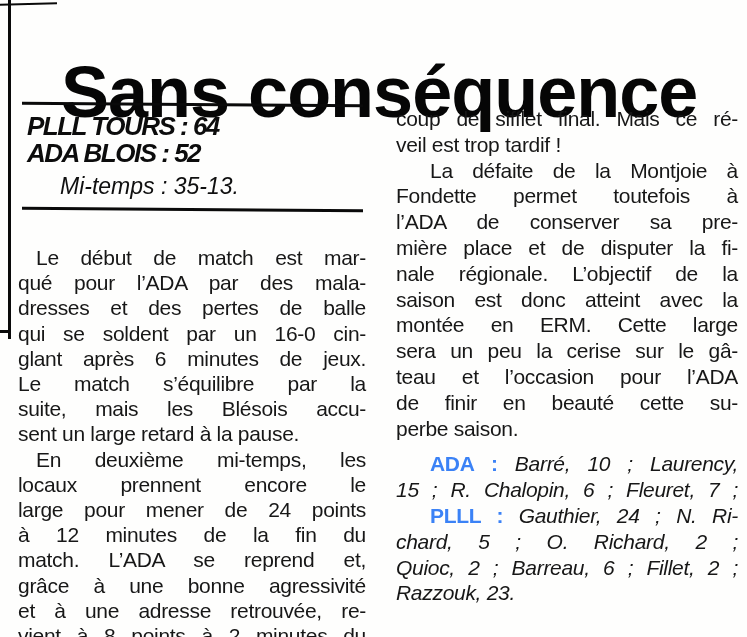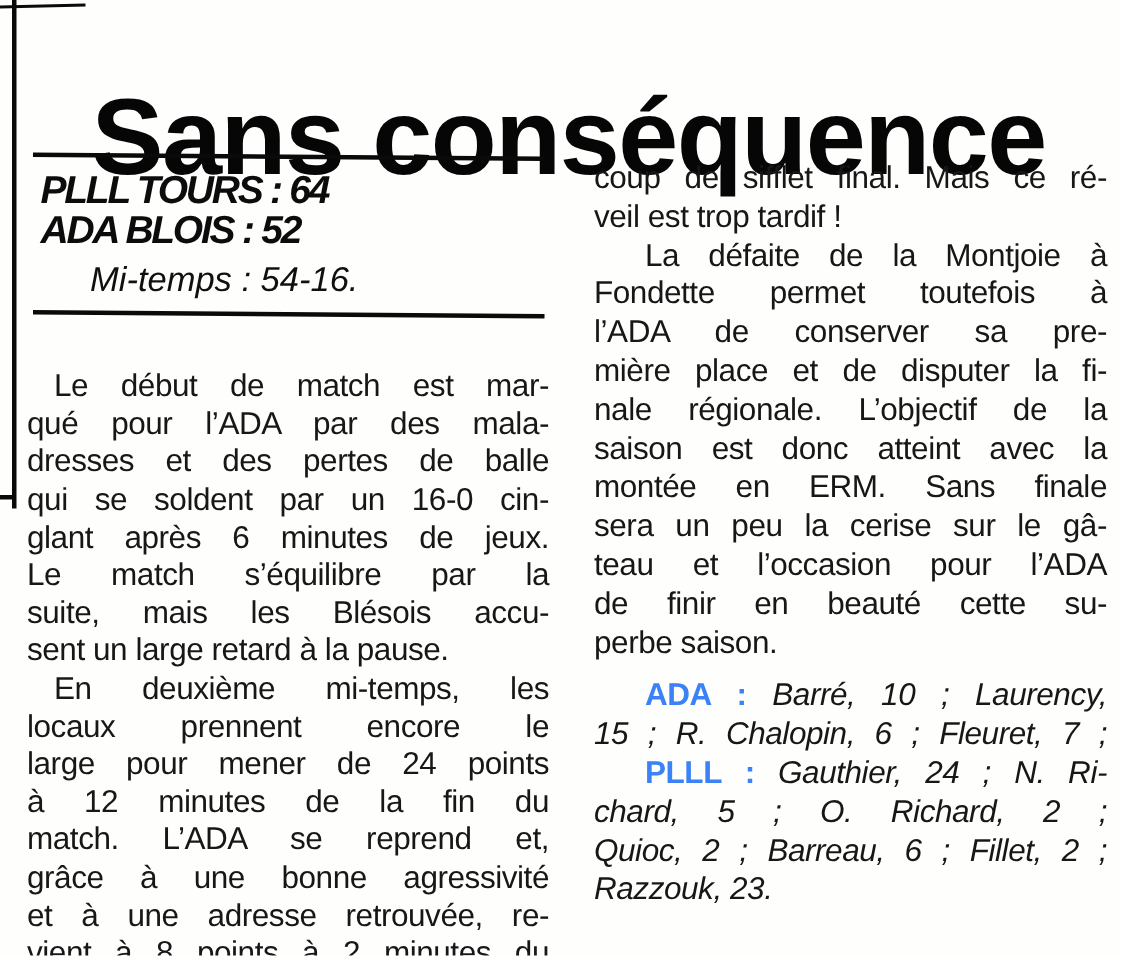--- a/index.html
+++ b/index.html
@@ -64,21 +64,21 @@
   <div class="edge-tick"></div>
   <div class="edge-rule-top"></div>
 
   <h1 class="headline">Sans conséquence</h1>
 
   <div class="scorebox">
     <div class="rule"></div>
     <div class="inner">
       <div class="score-line">PLLL TOURS : 64</div>
       <div class="score-line">ADA BLOIS : 52</div>
-      <div class="halftime">Mi-temps : 54-16.</div>
+      <div class="halftime">Mi-temps : 35-13.</div>
     </div>
     <div class="rule"></div>
   </div>
 
   <div class="col col-left">
     <div class="bline indent">Le début de match est mar-</div>
     <div class="bline">qué pour l’ADA par des mala-</div>
     <div class="bline">dresses et des pertes de balle</div>
     <div class="bline">qui se soldent par un 16-0 cin-</div>
     <div class="bline">glant après 6 minutes de jeux.</div>
@@ -97,21 +97,21 @@
 
   <div class="col col-right">
     <div class="bline">coup de sifflet final. Mais ce ré-</div>
     <div class="bline end">veil est trop tardif !</div>
     <div class="bline indent">La défaite de la Montjoie à</div>
     <div class="bline">Fondette permet toutefois à</div>
     <div class="bline">l’ADA de conserver sa pre-</div>
     <div class="bline">mière place et de disputer la fi-</div>
     <div class="bline">nale régionale. L’objectif de la</div>
     <div class="bline">saison est donc atteint avec la</div>
-    <div class="bline">montée en ERM. Sans finale</div>
+    <div class="bline">montée en ERM. Cette large</div>
     <div class="bline">sera un peu la cerise sur le gâ-</div>
     <div class="bline">teau et l’occasion pour l’ADA</div>
     <div class="bline">de finir en beauté cette su-</div>
     <div class="bline end">perbe saison.</div>
 
     <div class="gap"></div>
 
     <div class="bline indent stat"><span class="stat-label">ADA :</span> <span>Barré, 10 ; Laurency,</span></div>
     <div class="bline stat">15 ; R. Chalopin, 6 ; Fleuret, 7 ;</div>
 

